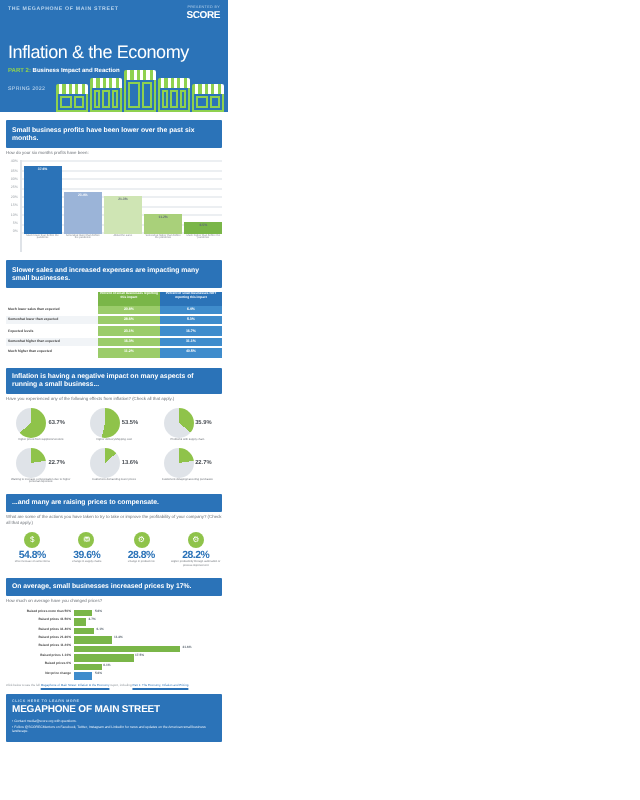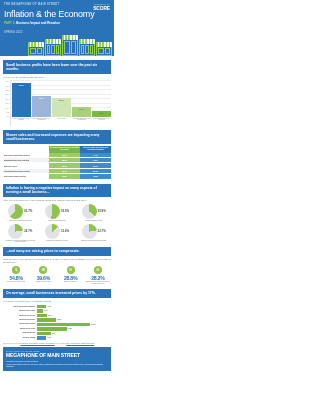--- a/index.html
+++ b/index.html
@@ -11,21 +11,21 @@
     overflow:hidden;
   }
   .page { width:114px; height:400px; position:relative; background:#fff; }
 
   
   .hero { background:#2b73b8; padding:3px 4px 0 4px; position:relative; height:56px; overflow:hidden; }
   .hero-eyebrow { font-size:2.6px; letter-spacing:.35px; color:#bcd6ee; text-transform:uppercase; font-weight:bold; }
   .hero-brandrow { position:absolute; right:4px; top:3px; text-align:right; }
   .hero-brandrow .pres { font-size:1.8px; color:#bcd6ee; letter-spacing:.2px; }
   .hero-brandrow .score { font-size:5px; font-weight:bold; color:#fff; letter-spacing:-.2px; }
-  .hero-title { font-size:9px; color:#ffffff; margin-top:4px; letter-spacing:-.2px; line-height:1; }
+  .hero-title { font-size:9px; color:#ffffff; margin-top:16px; letter-spacing:-.2px; line-height:1; }
   .hero-sub { font-size:3px; color:#ffffff; margin-top:2px; font-weight:bold; }
   .hero-sub .part { color:#8fd14f; }
   .hero-date { font-size:2.6px; color:#cfe2f4; margin-top:6px; letter-spacing:.2px; }
 
   .shops { position:absolute; right:2px; bottom:0; display:flex; gap:1px; align-items:flex-end; }
   .shop { width:16px; }
   .awning { height:5px; background:#8fd14f; border-radius:1px 1px 0 0;
             background-image:repeating-linear-gradient(90deg,#8fd14f 0 1.6px,#ffffff 1.6px 3.2px); }
   .facade { height:12px; border:1px solid #8fd14f; border-top:none; display:flex; gap:1px; padding:1px; background:#2b73b8; }
   .pane { flex:1; border:.6px solid #8fd14f; }

